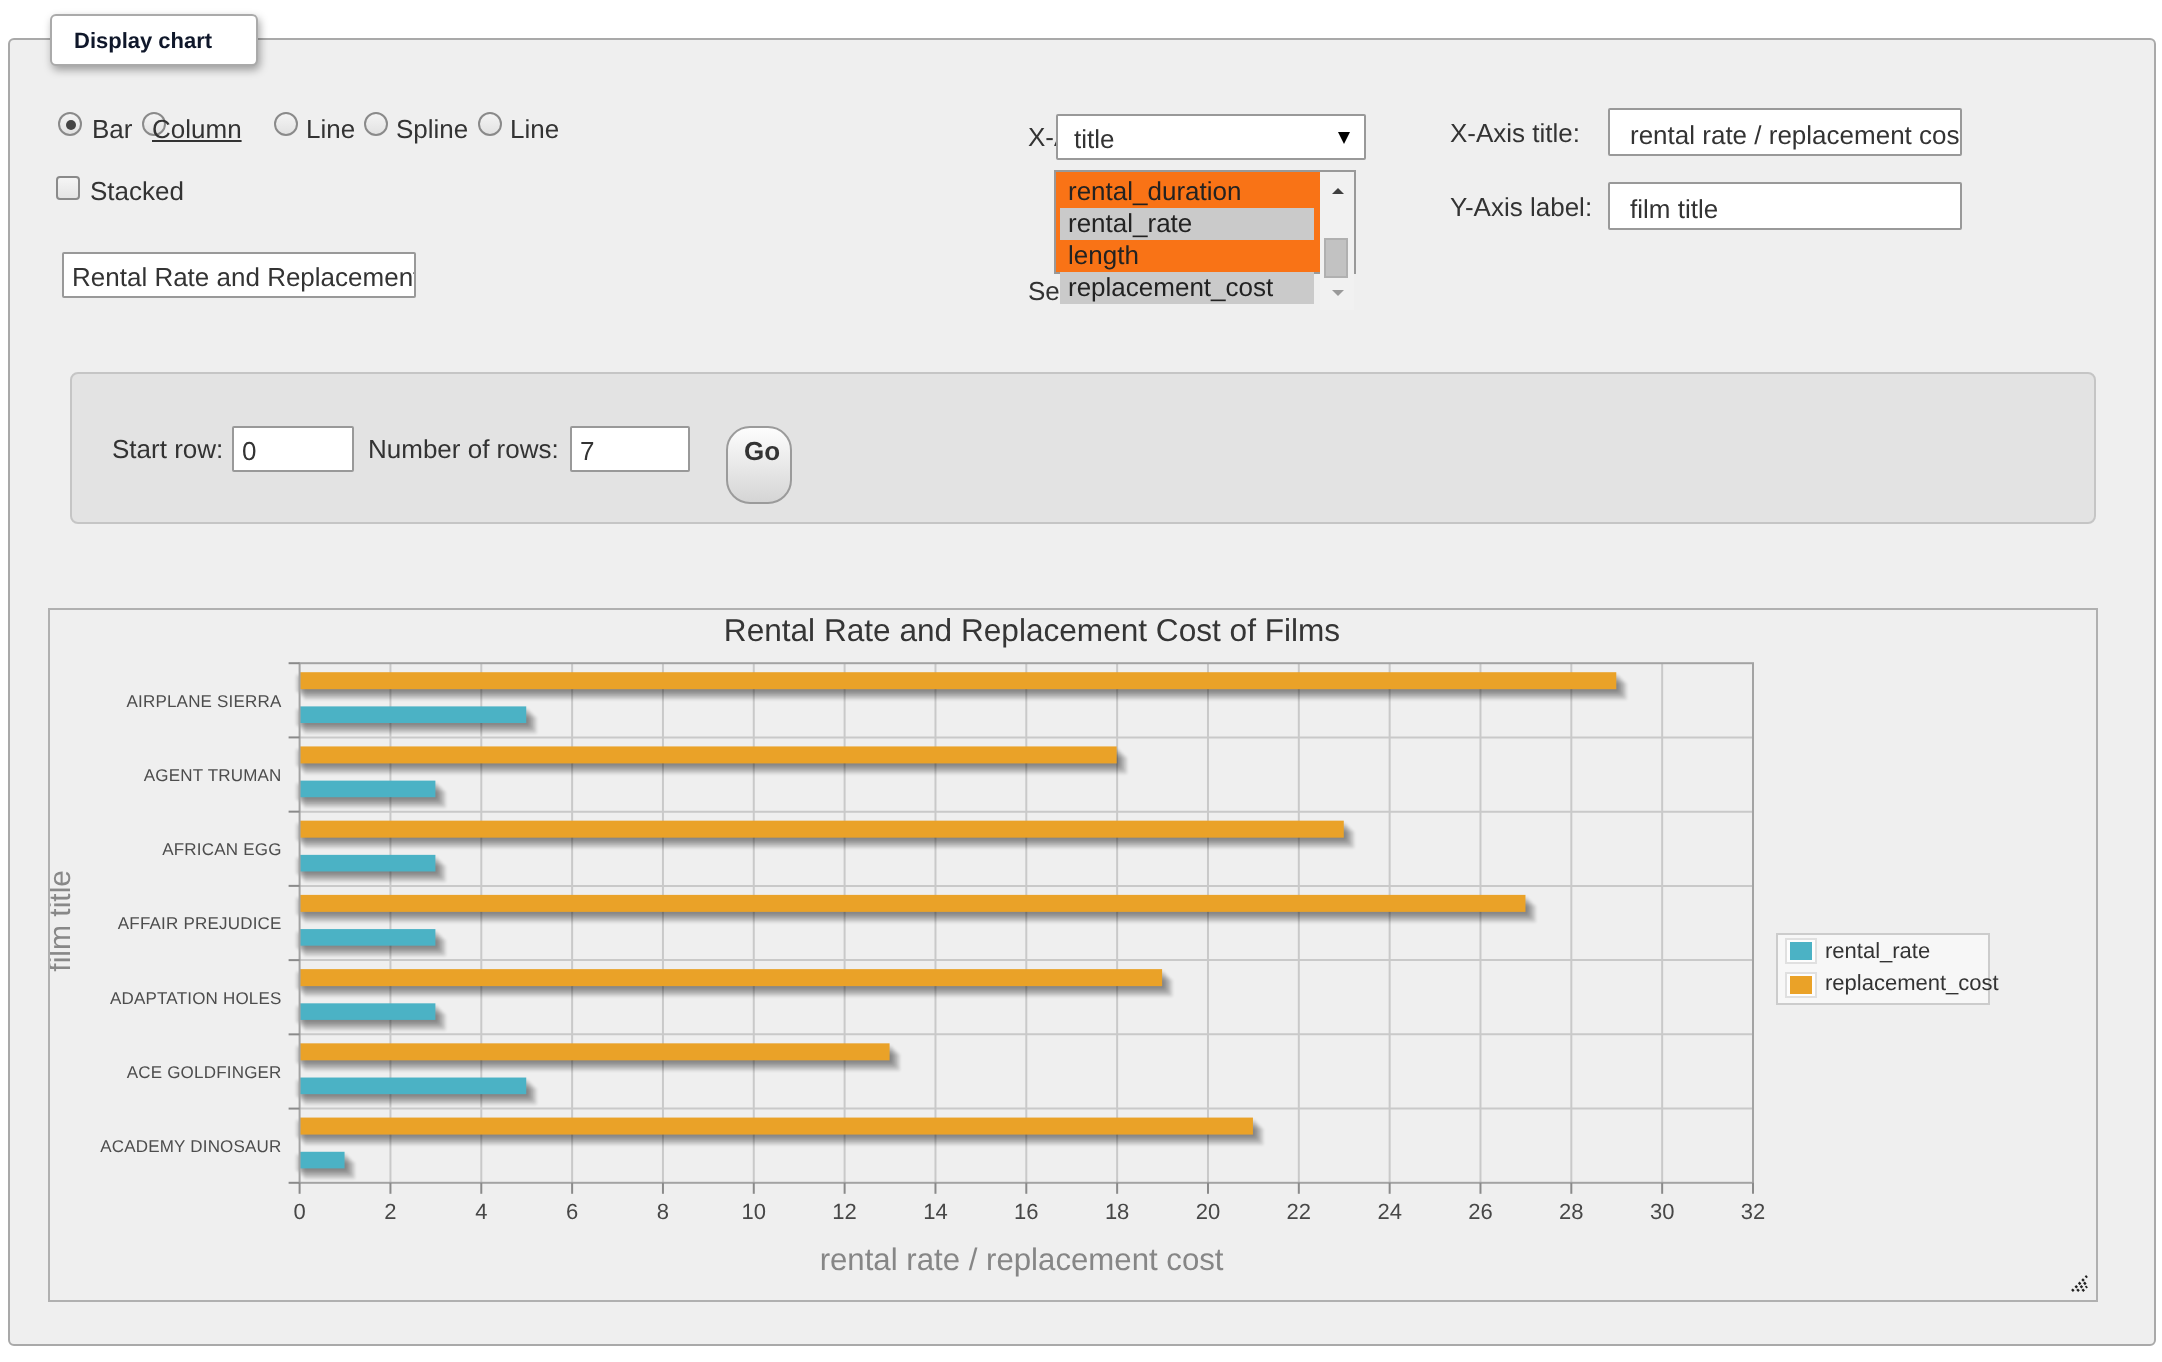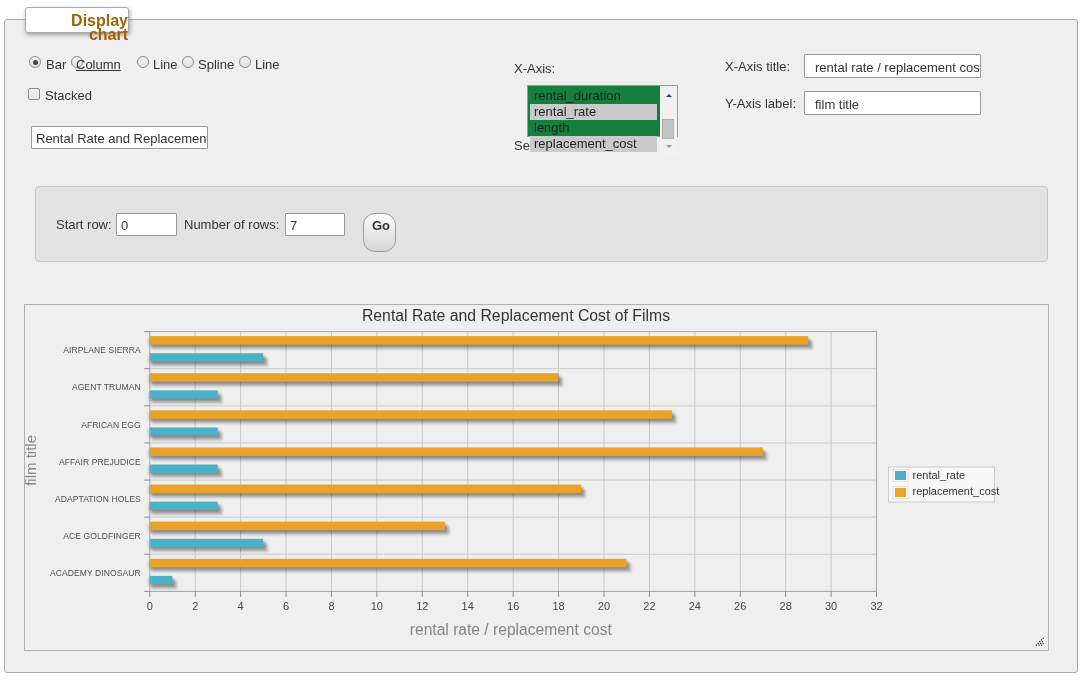--- a/index.html
+++ b/index.html
@@ -1,33 +1,33 @@
 <!DOCTYPE html>
 <html><head>
 <meta charset="utf-8">
 <style>
 html,body{margin:0;padding:0;background:#fff;}
 *{box-sizing:border-box;}
 #page{position:relative;width:1081px;height:681px;background:#fff;font-family:"Liberation Sans",sans-serif;overflow:hidden;}
 .lbl{position:absolute;font-size:13px;line-height:13px;color:#333;white-space:nowrap;}
 .fieldset{position:absolute;left:4px;top:19px;width:1074px;height:654px;background:#efefef;border:1px solid #a9a9a9;border-radius:3px;}
 .legendbox{position:absolute;left:25px;top:7px;width:104px;height:26px;background:#fff;border:1px solid #aaa;border-radius:3px;box-shadow:1px 2px 4px rgba(0,0,0,0.35);z-index:5;}
-.legendbox span{position:absolute;left:11px;top:6px;font-size:16px;line-height:14px;font-weight:bold;color:#a16207;text-align:right;}
+.legendbox span{position:absolute;left:11px;top:6px;font-size:11px;line-height:14px;font-weight:bold;color:#0f172a;}
 .radio{position:absolute;width:12px;height:12px;border:1px solid #8a8a8a;border-radius:50%;background:linear-gradient(#f4f4f4,#e2e2e2);}
 .radio.sel::after{content:"";position:absolute;left:2.6px;top:2.6px;width:5.5px;height:5.5px;border-radius:50%;background:#444;}
 .checkbox{position:absolute;width:12px;height:12px;border:1px solid #8a8a8a;border-radius:2px;background:linear-gradient(#f5f5f5,#e4e4e4);}
 .tinput{position:absolute;background:#fff;border:1px solid #999;border-radius:1px;font-size:13px;color:#333;overflow:hidden;white-space:nowrap;}
 .tinput span{position:absolute;left:4px;top:5px;line-height:13px;}
 .graybox{position:absolute;left:35px;top:186px;width:1013px;height:76px;background:#e3e3e3;border:1px solid #c5c5c5;border-radius:4px;}
 .gobtn{position:absolute;left:363px;top:213px;width:33px;height:39px;border:1px solid #9b9b9b;border-radius:12px;background:linear-gradient(#fdfdfd,#d5d5d5);}
 .gobtn span{position:absolute;left:8px;top:5px;font-size:13px;line-height:13px;font-weight:bold;color:#333;}
 .select{position:absolute;left:528px;top:57px;width:155px;height:23px;background:#fff;border:1px solid #999;border-radius:1px;}
 .select .txt{position:absolute;left:8px;top:5px;font-size:13px;line-height:13px;color:#333;}
 .select .arr{position:absolute;right:7px;top:7.5px;width:0;height:0;border-left:3.2px solid transparent;border-right:3.2px solid transparent;border-top:6.2px solid #000;}
-.listbox{position:absolute;left:527px;top:85px;width:151px;height:52px;background:#15803d;border:1px solid #999;}
+.listbox{position:absolute;left:527px;top:85px;width:151px;height:52px;background:#f97316;border:1px solid #999;}
 .opt{position:absolute;left:2px;width:127px;height:16px;font-size:13px;line-height:16px;color:#222;padding-left:4px;white-space:nowrap;overflow:hidden;}
 .opt.sel{background:#cacaca;}
 .sbar{position:absolute;right:0;top:0;width:17px;height:69px;background:#f1f1f1;}
 .sthumb{position:absolute;right:3px;top:33px;width:12px;height:19.5px;background:#c2c2c2;border:1px solid #b0b0b0;}
 .sarr{position:absolute;right:4.6px;width:0;height:0;border-left:3.7px solid transparent;border-right:3.7px solid transparent;}
 .chartbox{position:absolute;left:24px;top:304px;width:1025px;height:347px;background:#efefef;border:1px solid #b0b0b0;}
 </style>
 </head>
 <body>
 <div id="page">
@@ -48,20 +48,24 @@
   <span class="lbl" style="left:255px;top:58px;">Line</span>
 
   <div class="checkbox" style="left:28px;top:88px;"></div>
   <span class="lbl" style="left:45px;top:89px;">Stacked</span>
 
   <div class="tinput" style="left:31px;top:126px;width:177px;height:23px;">
       <span>Rental Rate and Replacement Cost of Films</span>
     </div>
 
   <span class="lbl" style="left:514px;top:62px;text-align:center;">X-Axis:</span>
+  <div class="select">
+      <span class="txt">title</span>
+      <span class="arr"></span>
+    </div>
 
   <span class="lbl" style="left:487px;top:139px;margin-left:27px;">Series:</span>
   <div class="listbox">
     <div class="opt" style="top:2px;">rental_duration</div>
     <div class="opt sel" style="top:18px;">rental_rate</div>
     <div class="opt" style="top:34px;">length</div>
     <div class="opt sel" style="top:50px;">replacement_cost</div>
     <div class="sbar"></div>
     <span class="sarr" style="top:8.4px;border-bottom:3.7px solid #3f3f3f;"></span>
     <span class="sarr" style="top:59.3px;border-top:3.7px solid #9a9a9a;"></span>

